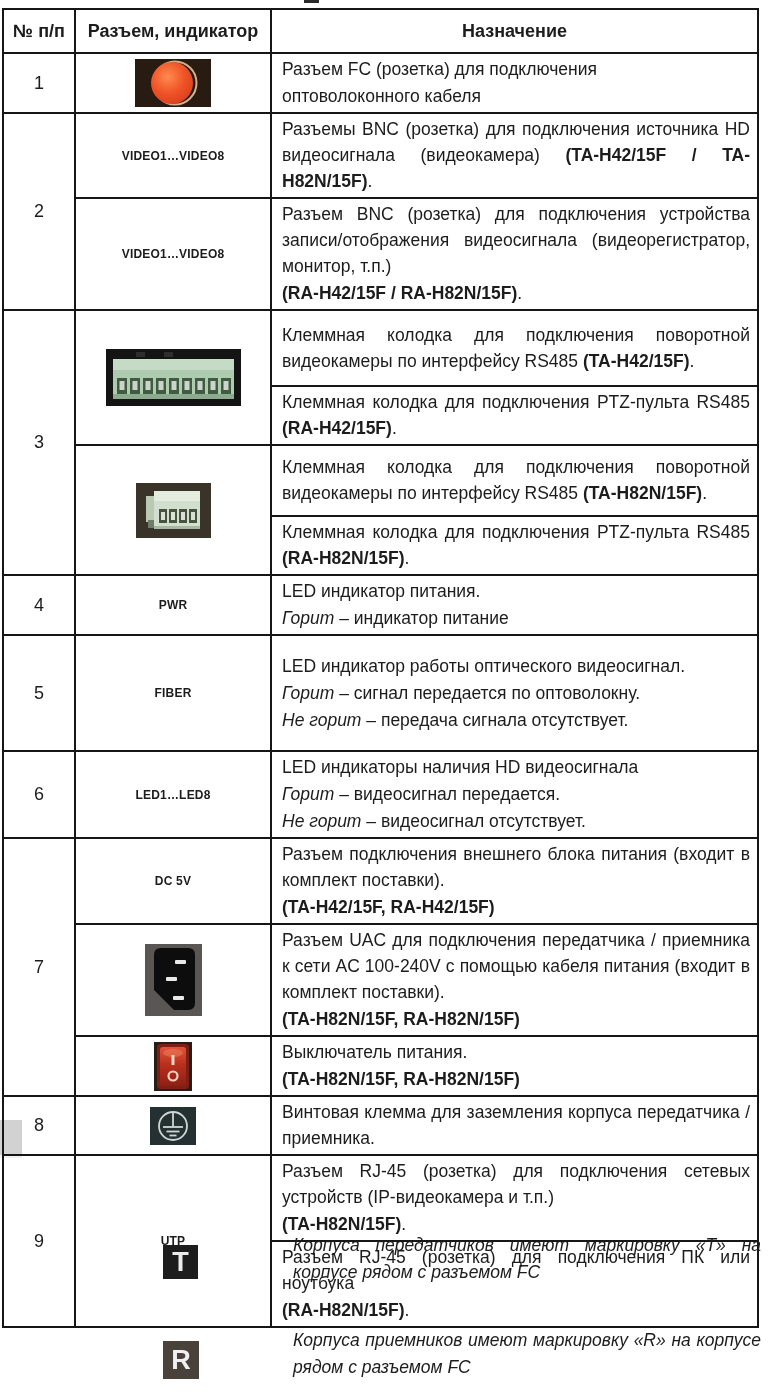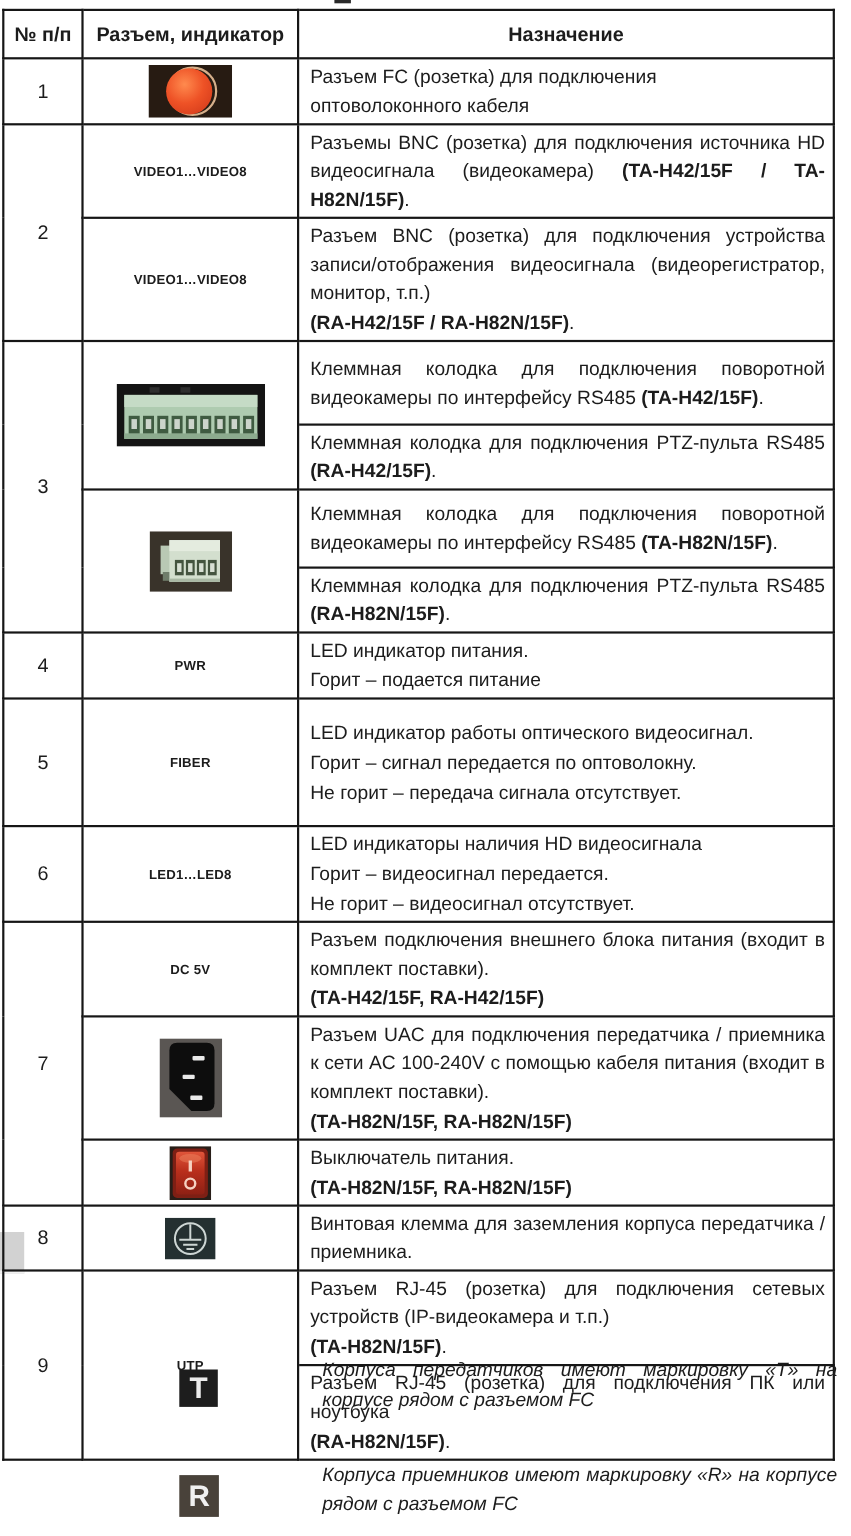--- a/index.html
+++ b/index.html
@@ -17,21 +17,21 @@
     border:2px solid #161616;vertical-align:middle;overflow:hidden;
   }
   th.hdr{font-size:18px;font-weight:bold;text-align:center;line-height:21px;padding:2px 2px;}
   td.num{font-size:18px;text-align:center;}
   td.lbl{font-size:12px;font-weight:bold;text-align:center;letter-spacing:.2px;}
   td.img{text-align:center;}
   td.cell{padding:1px 7px 2px 10px;border-radius:25px;}
   .cell p{margin:1px 0;font-size:17.5px;line-height:26px;text-align:justify;}
   .cell.ta-left p{text-align:left;}
   .cell .b{font-weight:bold;}
-  .cell .i{}
+  .cell .i{font-style:italic;}
   
   .ph{display:inline-block;vertical-align:middle;}
   
   .note{position:absolute;left:10px;width:755px;}
   .note .mark{
     position:absolute;left:153px;display:flex;align-items:center;justify-content:center;
     font-weight:bold;font-size:27px;font-family:"Liberation Sans",sans-serif;
   }
   .note .ntext{margin-left:283px;width:468px;}
   .note .ntext p{margin:0;font-size:17.5px;line-height:27px;text-align:justify;font-style:italic;}
@@ -170,21 +170,21 @@
     <td class="cell">
           <p><span>Клеммная колодка для подключения PTZ-пульта RS485 </span><span class="b">(RA-H82N/15F)</span><span>.</span></p>
         </td>
   </tr>
 
   <tr style="height:55px">
     <td class="num">4</td>
     <td class="lbl">PWR</td>
     <td class="cell">
           <p><span>LED индикатор питания.</span></p>
-          <p><span class="i">Горит</span><span> – подается питание</span></p>
+          <p><span class="i">Горит</span><span> – индикатор питание</span></p>
         </td>
   </tr>
 
   <tr style="height:116px">
     <td class="num">5</td>
     <td class="lbl">FIBER</td>
     <td class="cell">
           <p><span>LED индикатор работы оптического видеосигнал.</span></p>
           <p><span class="i">Горит</span><span> – сигнал передается по оптоволокну.</span></p>
           <p><span class="i">Не горит</span><span> – передача сигнала отсутствует.</span></p>

